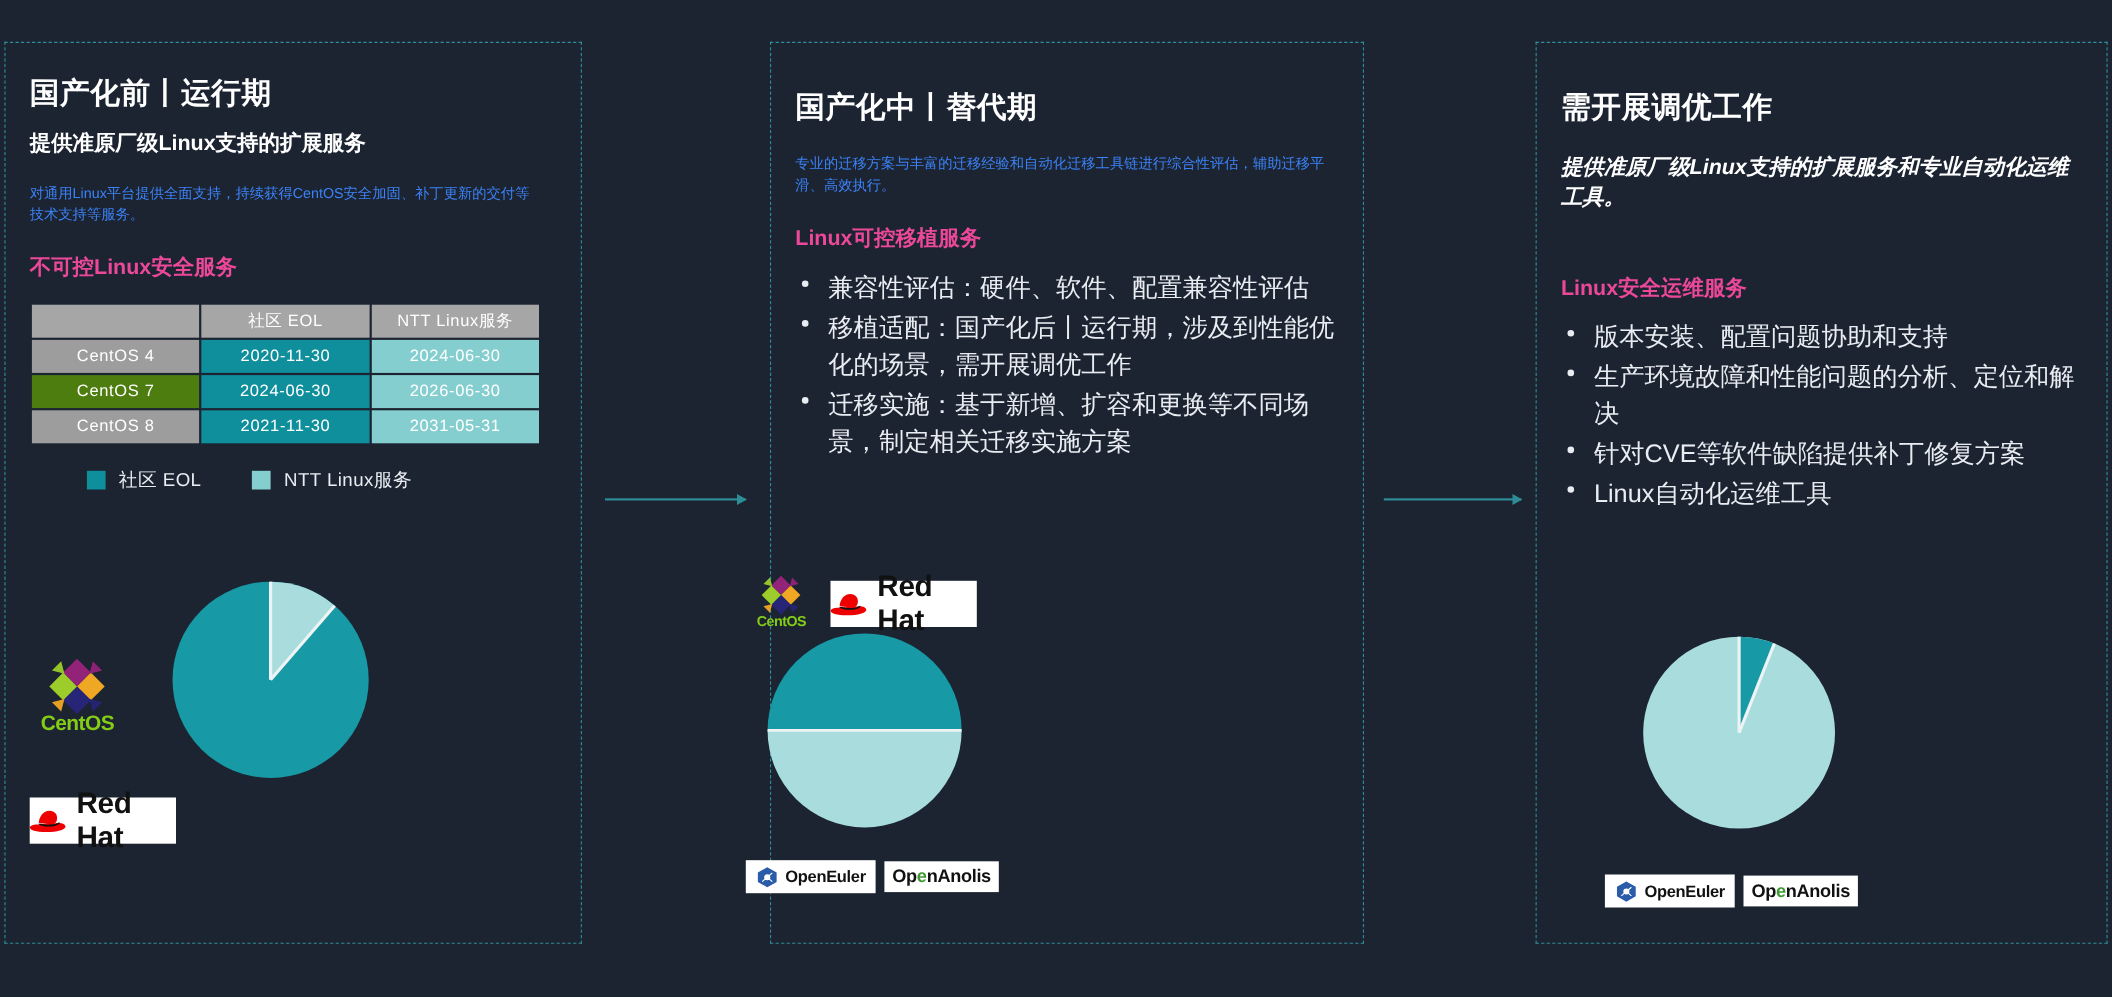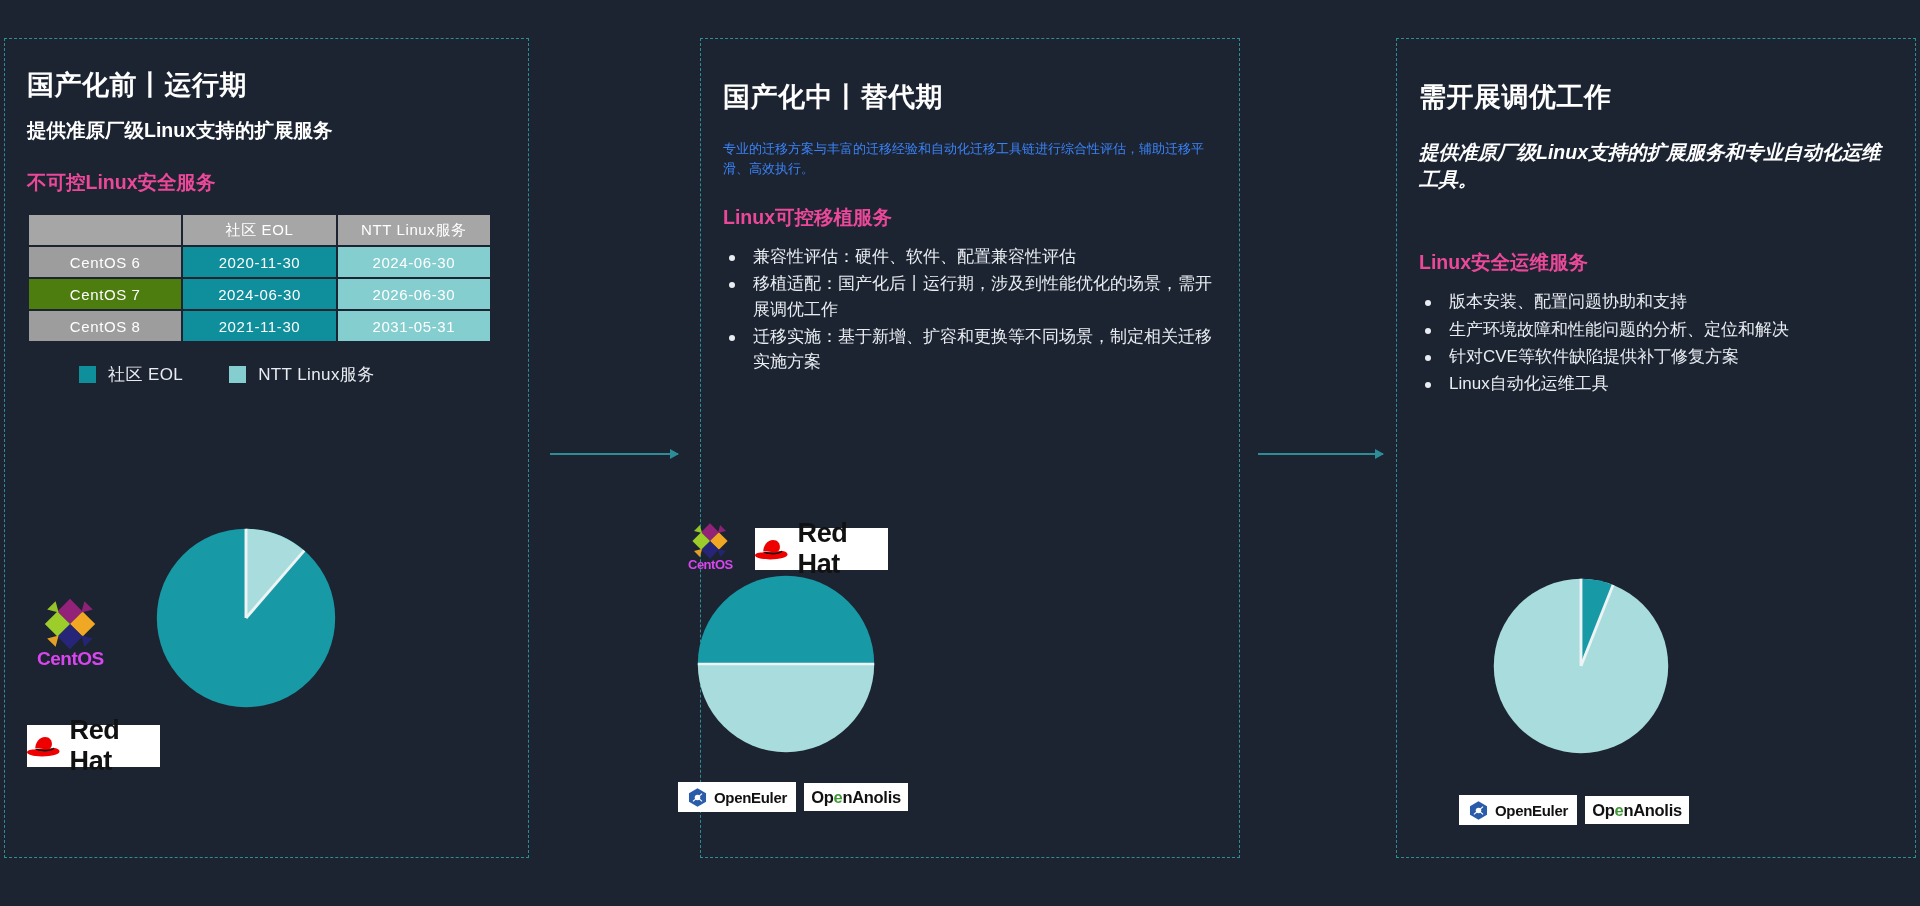--- a/index.html
+++ b/index.html
@@ -47,21 +47,21 @@
   .p-head2 {
     color: #ec4899;
     font-size: 19.5px;
     font-weight: bold;
     line-height: 1.3;
   }
   .bullets { list-style: none; }
   .bullets li {
     position: relative;
     color: #e9edf2;
-    font-size: 17px;
+    font-size: 23px;
     line-height: 1.48;
     padding-left: 30px;
     margin-bottom: 2px;
   }
   .bullets li::before {
     content: "";
     position: absolute;
     left: 6px; top: 11px;
     width: 6px; height: 6px;
     border-radius: 50%;
@@ -115,21 +115,21 @@
   }
   .redhat-box { width: 133px; height: 42px; gap: 8px; }
   .redhat-text { font-size: 27px; font-weight: bold; color: #111; letter-spacing: -.4px; }
   .oe-box { width: 118px; height: 30px; gap: 6px; }
   .oe-text { font-size: 15px; font-weight: bold; color: #111; letter-spacing: -.3px; }
   .oa-box { width: 104px; height: 28px; }
   .oa-text { font-size: 16.5px; font-weight: bold; color: #111; letter-spacing: -.3px; }
   .oa-text .g { color: #3f9a35; }
 
   .centos-wrap { display: flex; flex-direction: column; align-items: center; }
-  .centos-label { font-size: 19px; font-weight: bold; color: #d946ef; margin-top: -6px; letter-spacing: -.5px; }
+  .centos-label { font-size: 19px; font-weight: bold; color: #84cc16; margin-top: -6px; letter-spacing: -.5px; }
   .centos-label.sm { font-size: 13px; margin-top: -5px; }
 
   
   .arrow { position: absolute; height: 2px; background: #2e8c97; }
   .arrow::after {
     content: "";
     position: absolute;
     right: -1px; top: -4px;
     border-left: 9px solid #2e8c97;
     border-top: 5px solid transparent;
@@ -142,31 +142,32 @@
 </style>
 </head>
 <body>
 
 <div class="stage">
 
   <section class="panel" id="panel-1">
     <div class="panel-inner">
       <h1 class="p-title" id="p1-title">国产化前丨运行期</h1>
       <h2 class="p-sub" id="p1-sub">提供准原厂级Linux支持的扩展服务</h2>
+      <p class="p-body" id="p1-body" style="width:458px;">对通用Linux平台提供全面支持，持续获得CentOS安全加固、补丁更新的交付等技术支持等服务。</p>
       <h3 class="p-head2" id="p1-head2">不可控Linux安全服务</h3>
 
       <table class="eol-table">
         <tbody>
           <tr>
             <td class="c-blank"></td>
             <td class="c-head">社区 EOL</td>
             <td class="c-head">NTT Linux服务</td>
           </tr>
           <tr>
-            <td class="c-os">CentOS 6</td>
+            <td class="c-os">CentOS 4</td>
             <td class="c-eol">2020-11-30</td>
             <td class="c-ntt">2024-06-30</td>
           </tr>
           <tr>
             <td class="c-os-alt">CentOS 7</td>
             <td class="c-eol">2024-06-30</td>
             <td class="c-ntt">2026-06-30</td>
           </tr>
           <tr>
             <td class="c-os">CentOS 8</td>

